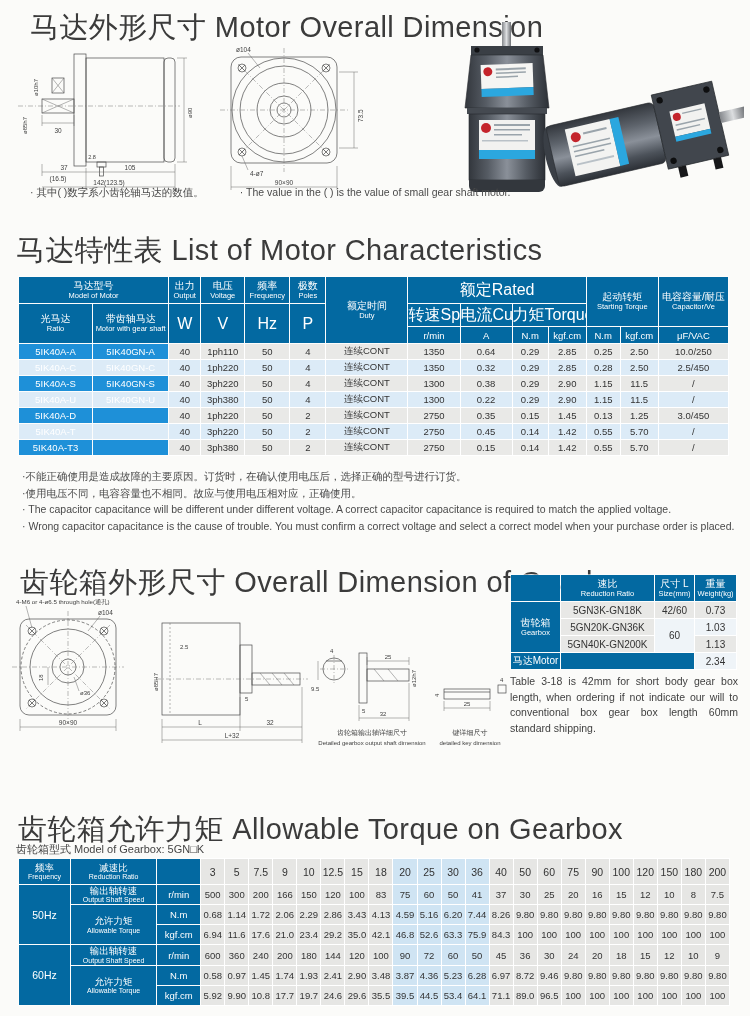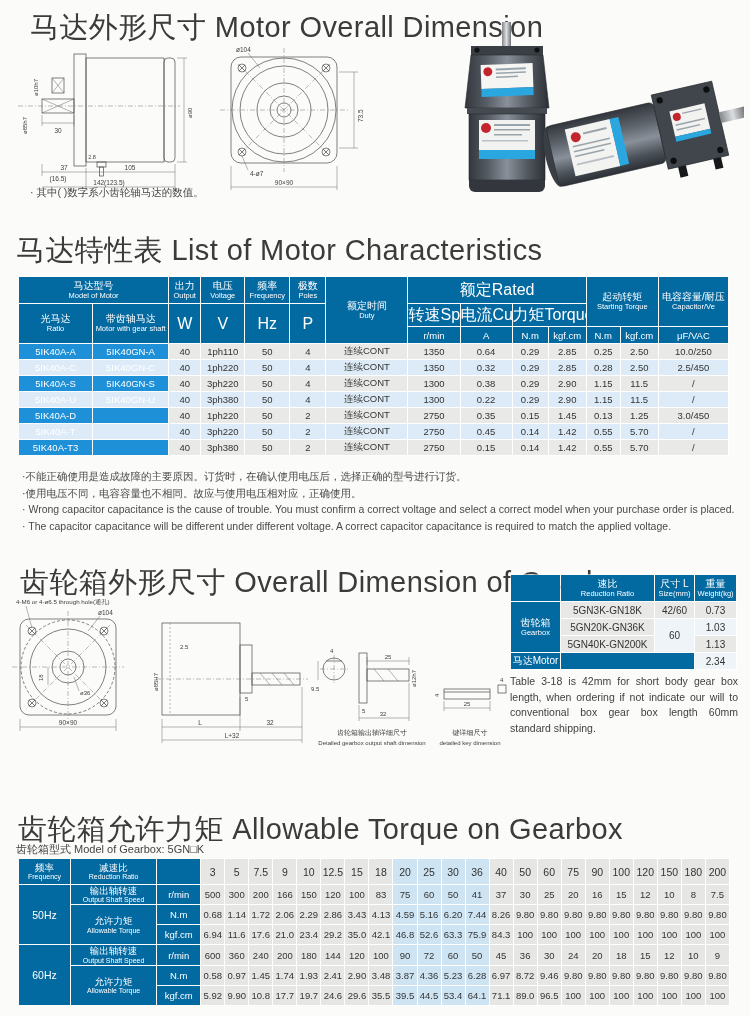--- a/index.html
+++ b/index.html
@@ -211,20 +211,21 @@
         <rect x="129" y="107" width="24" height="1.5" fill="#9aa4ab"></rect>
       <rect x="126" y="114" width="36" height="5" fill="#2ba7df"></rect>
       <rect x="174" y="100" width="26" height="11" fill="url(#gs)"></rect>
       <rect x="122" y="144" width="8" height="11" fill="#17181a"></rect>
         <rect x="158" y="144" width="8" height="11" fill="#17181a"></rect>
     </g>
   </svg>
 
   <div class="note-line" style="left:30px; top:186px;">
     <span>· 其中( )数字系小齿轮轴马达的数值。</span>
+    <span>· The value in the ( ) is the value of small gear shaft motor.</span>
   </div>
 
   <h1 class="sec-title" style="left:16px; top:231px;">马达特性表 List of Motor Characteristics</h1>
 
   <table class="ctab">
     <colgroup>
       <col style="width:74px">
         <col style="width:76px">
         <col style="width:32px">
         <col style="width:44px">
@@ -414,22 +415,22 @@
           <td>0.55</td>
           <td>5.70</td>
           <td>/</td>
         </tr>
     </tbody>
   </table>
 
   <div class="notes" style="left:22px; top:468px;">
     <div>·不能正确使用是造成故障的主要原因。订货时，在确认使用电压后，选择正确的型号进行订货。</div>
     <div>·使用电压不同，电容容量也不相同。故应与使用电压相对应，正确使用。</div>
+    <div>· The capacitor capacitance will be different under different voltage. A correct capacitor capacitance is required to match the applied voltage.</div>
     <div>· Wrong capacitor capacitance is the cause of trouble. You must confirm a correct voltage and select a correct model when your purchase order is placed.</div>
-    <div>· The capacitor capacitance will be different under different voltage. A correct capacitor capacitance is required to match the applied voltage.</div>
   </div>
 
   <h1 class="sec-title" style="left:20px; top:563px;">齿轮箱外形尺寸 Overall Dimension of Gearbox</h1>
 
   <svg style="left:12px; top:595px;" width="498" height="158" viewBox="0 0 498 158">
 
     <text x="4" y="9" font-size="6.2">4-M6 or 4-ø6.5 through hole(通孔)</text>
     <line class="dthin" x1="14" y1="11" x2="20" y2="33"></line>
     <text x="86" y="20" font-size="6.5">ø104</text>
     <line class="dthin" x1="88" y1="21" x2="76" y2="36"></line>

